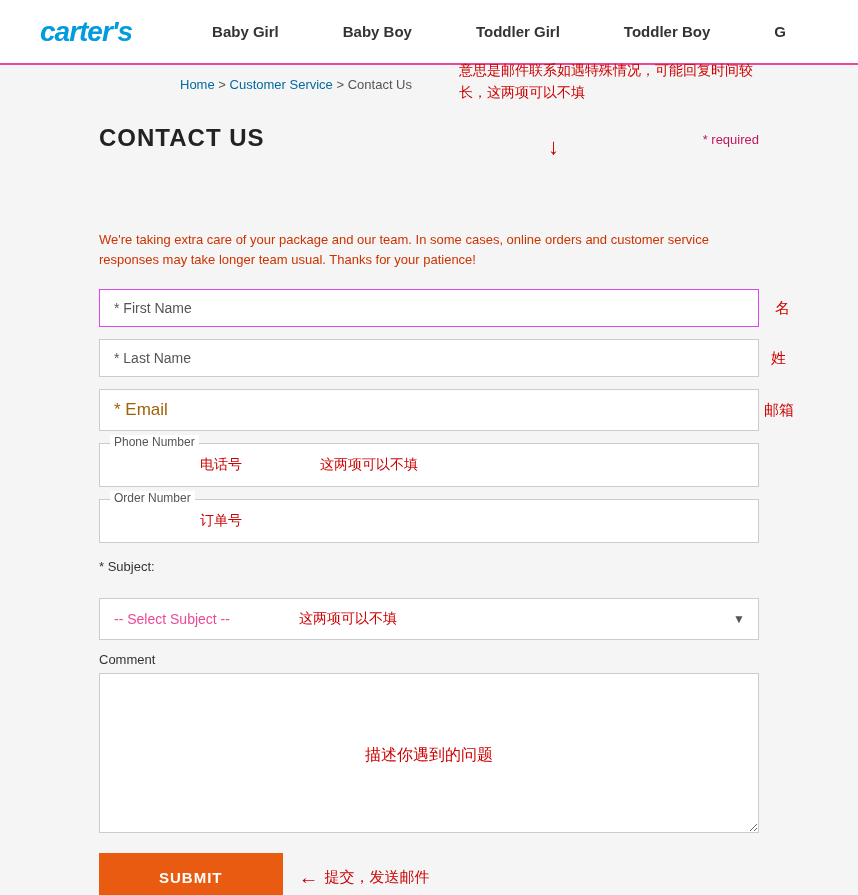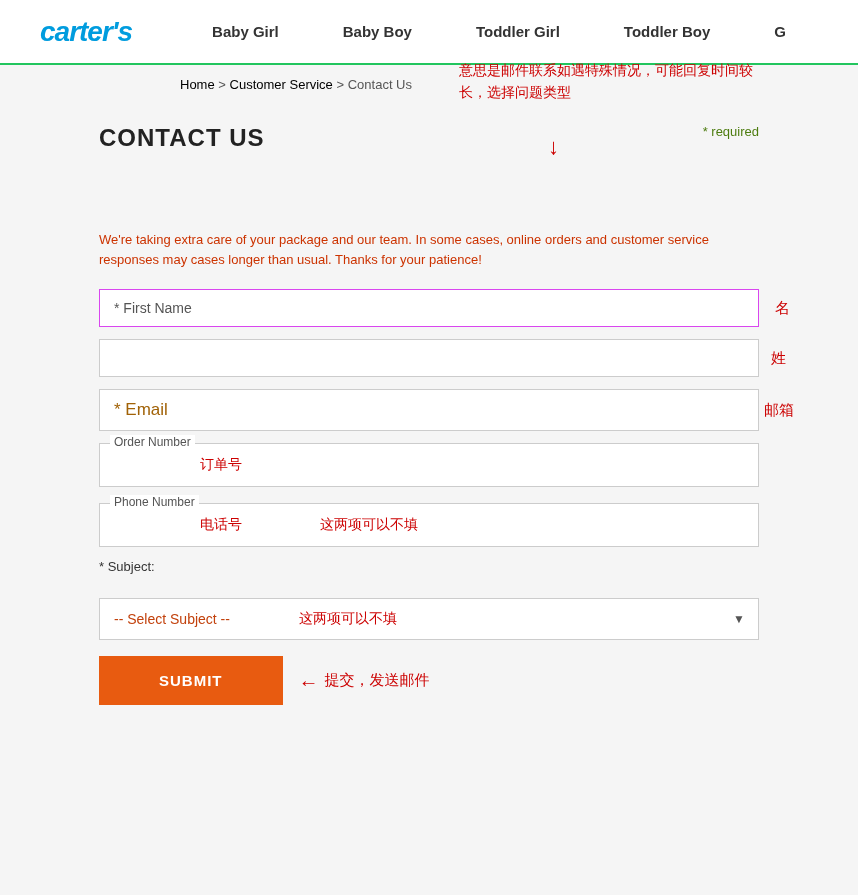--- a/index.html
+++ b/index.html
@@ -1,21 +1,21 @@
 <!DOCTYPE html>
 <html><head>
   <meta charset="utf-8">
   <style>
     * { box-sizing: border-box; margin: 0; padding: 0; }
     body { font-family: Arial, sans-serif; background: #f5f5f5; color: #333; }
 
     
     .header {
       background: #fff;
-      border-bottom: 2px solid #22c55e;
+      border-bottom: 2px solid #ec4899;
       padding: 0 40px;
       display: flex;
       align-items: center;
       height: 65px;
     }
     .logo {
       font-size: 28px;
       font-weight: bold;
       color: #009cde;
       font-style: italic;
@@ -34,21 +34,21 @@
       font-weight: 600;
     }
 
     
     .breadcrumb {
       padding: 12px 180px;
       font-size: 13px;
       color: #555;
       background: #f5f5f5;
     }
-    .breadcrumb a { color: #000000; text-decoration: none; margin-top: 37px; }
+    .breadcrumb a { color: #0369a1; text-decoration: none; margin-top: 37px; }
     .breadcrumb span { color: #555; }
 
     
     .main {
       max-width: 700px;
       margin: 0 auto;
       padding: 20px 20px 40px 20px;
       background: #f5f5f5;
       position: relative;
     }
@@ -61,21 +61,22 @@
       margin-bottom: 8px;
     }
     .contact-title {
       font-size: 24px;
       font-weight: 900;
       color: #222;
       letter-spacing: 1px;
     }
     .required-note {
       font-size: 13px;
-      color: #4d7c0f;
+      color: #be185d;
+      margin-top: 8px;
     }
 
     .notice-text {
       color: #cc3300;
       font-size: 13px;
       margin-bottom: 20px;
       line-height: 1.5;
     }
 
     
@@ -124,21 +125,21 @@
       font-size: 13px;
       color: #333;
       margin-bottom: 24px;
     }
     .subject-select {
       width: 100%;
       padding: 12px 14px;
       border: 1px solid #ccc;
       background: #fff;
       font-size: 14px;
-      color: #c2410c;
+      color: #ec4899;
       appearance: none;
       -webkit-appearance: none;
       background-image: none;
       cursor: pointer;
       outline: none;
       position: relative;
     }
     .select-wrapper {
       position: relative;
       margin-bottom: 12px;
@@ -230,83 +231,91 @@
 <div class="main">
 
   <div class="contact-top-area">
     <div style="position:relative;">
       <div class="contact-header">
         <span class="contact-title">CONTACT US</span>
         <span class="required-note">* required</span>
       </div>
 
       <div style="position:absolute; top:-65px; right:-20px; color:#cc0000; font-size:14px; line-height:1.6; max-width:320px;">
-        <span>意思是邮件联系如遇特殊情况，可能回复时间较长，选择问题类型</span>
+        <span>意思是邮件联系如遇特殊情况，可能回复时间较长，这两项可以不填</span>
       </div>
 
       <div style="position:absolute; top:10px; right:200px; color:#cc0000; font-size:22px;">↓</div>
     </div>
   </div>
 
-  <div class="notice-text">We're taking extra care of your package and our team. In some cases, online orders and customer service responses may cases longer than usual. Thanks for your patience!</div>
+  <div class="notice-text">We're taking extra care of your package and our team. In some cases, online orders and customer service responses may take longer team usual. Thanks for your patience!</div>
 
   <div class="form-group">
     <div style="position:relative; background:#fff; border:1px solid #d946ef; display:flex; align-items:center;">
       <span style="padding: 10px 8px 10px 14px; font-size:14px; color:#555; white-space:nowrap;">* First Name</span>
       <input type="text" class="form-input" style="border: none; flex: 1 1 0%; padding: 10px 14px;">
       <span style="position:absolute; right:-32px; color:#cc0000; font-size:15px;">名</span>
     </div>
   </div>
 
   <div class="form-group">
     <div style="position:relative; background:#fff; border:1px solid #ccc; display:flex; align-items:center;">
+      <span style="padding: 10px 8px 10px 14px; font-size:14px; color:#555; white-space:nowrap;">* Last Name</span>
       <input type="text" class="form-input" style="border: none; flex: 1 1 0%; padding: 10px 14px;">
       <span style="position:absolute; right:-28px; color:#cc0000; font-size:15px;">姓</span>
     </div>
   </div>
 
   <div class="form-group">
     <div style="position:relative; background:#fff; border:1px solid #ccc; display:flex; align-items:center;">
       <span style="padding: 10px 8px 10px 14px; font-size:17px; color:#a16207; white-space:nowrap;text-align:center;">* Email</span>
       <input type="email" class="form-input" style="border: none; flex: 1 1 0%; padding: 10px 14px;">
       <span style="position:absolute; right:-36px; color:#cc0000; font-size:15px;text-align:right;">邮箱</span>
     </div>
   </div>
 
+  <div class="field-label-float" style="position:relative;">
+    <span class="float-label">Phone Number</span>
+    <input type="text" style="width: 100%; border: none; padding: 16px 14px 10px; font-size: 14px; outline: none;">
+    
+    <span style="position:absolute; left:100px; top:50%; transform:translateY(-50%); color:#cc0000; font-size:14px;">电话号</span>
+    
+    <span style="position:absolute; left:220px; top:50%; transform:translateY(-50%); color:#cc0000; font-size:14px;">这两项可以不填</span>
+  </div>
+
   <div class="field-label-float" style="position:relative; margin-bottom:16px;">
     <span class="float-label">Order Number</span>
     <input type="text" style="width: 100%; border: none; padding: 16px 14px 10px; font-size: 14px; outline: none;">
     
     <span style="position:absolute; left:100px; top:50%; transform:translateY(-50%); color:#cc0000; font-size:14px;">订单号</span>
-  </div>
-
-  <div class="field-label-float" style="position:relative;">
-    <span class="float-label">Phone Number</span>
-    <input type="text" style="width: 100%; border: none; padding: 16px 14px 10px; font-size: 14px; outline: none;">
-    
-    <span style="position:absolute; left:100px; top:50%; transform:translateY(-50%); color:#cc0000; font-size:14px;">电话号</span>
-    
-    <span style="position:absolute; left:220px; top:50%; transform:translateY(-50%); color:#cc0000; font-size:14px;">这两项可以不填</span>
   </div>
 
   <div class="form-group">
     <div class="subject-label">* Subject:</div>
     <div class="select-wrapper">
       <select class="subject-select">
         <option value="">-- Select Subject --</option>
         <option value="order">Order Issue</option>
         <option value="return">Returns</option>
         <option value="shipping">Shipping</option>
         <option value="other">Other</option>
       </select>
       
       <span style="position:absolute; left:200px; top:50%; transform:translateY(-50%); color:#cc0000; font-size:14px; pointer-events:none;">这两项可以不填</span>
     </div>
   </div>
 
+  <div class="form-group">
+    <div class="comment-label">Comment</div>
+    <div style="position:relative;">
+      <textarea class="comment-textarea" style=""></textarea>
+      <span style="position:absolute; top:50%; left:50%; transform:translate(-50%, -50%); color:#cc0000; font-size:16px; pointer-events:none;">描述你遇到的问题</span>
+    </div>
+  </div>
 
   <div class="submit-area">
     <button class="submit-btn">SUBMIT</button>
     <div class="submit-annotation">
       <span style="font-size:20px;">←</span>
       <span>提交，发送邮件</span>
     </div>
   </div>
 
 </div>

